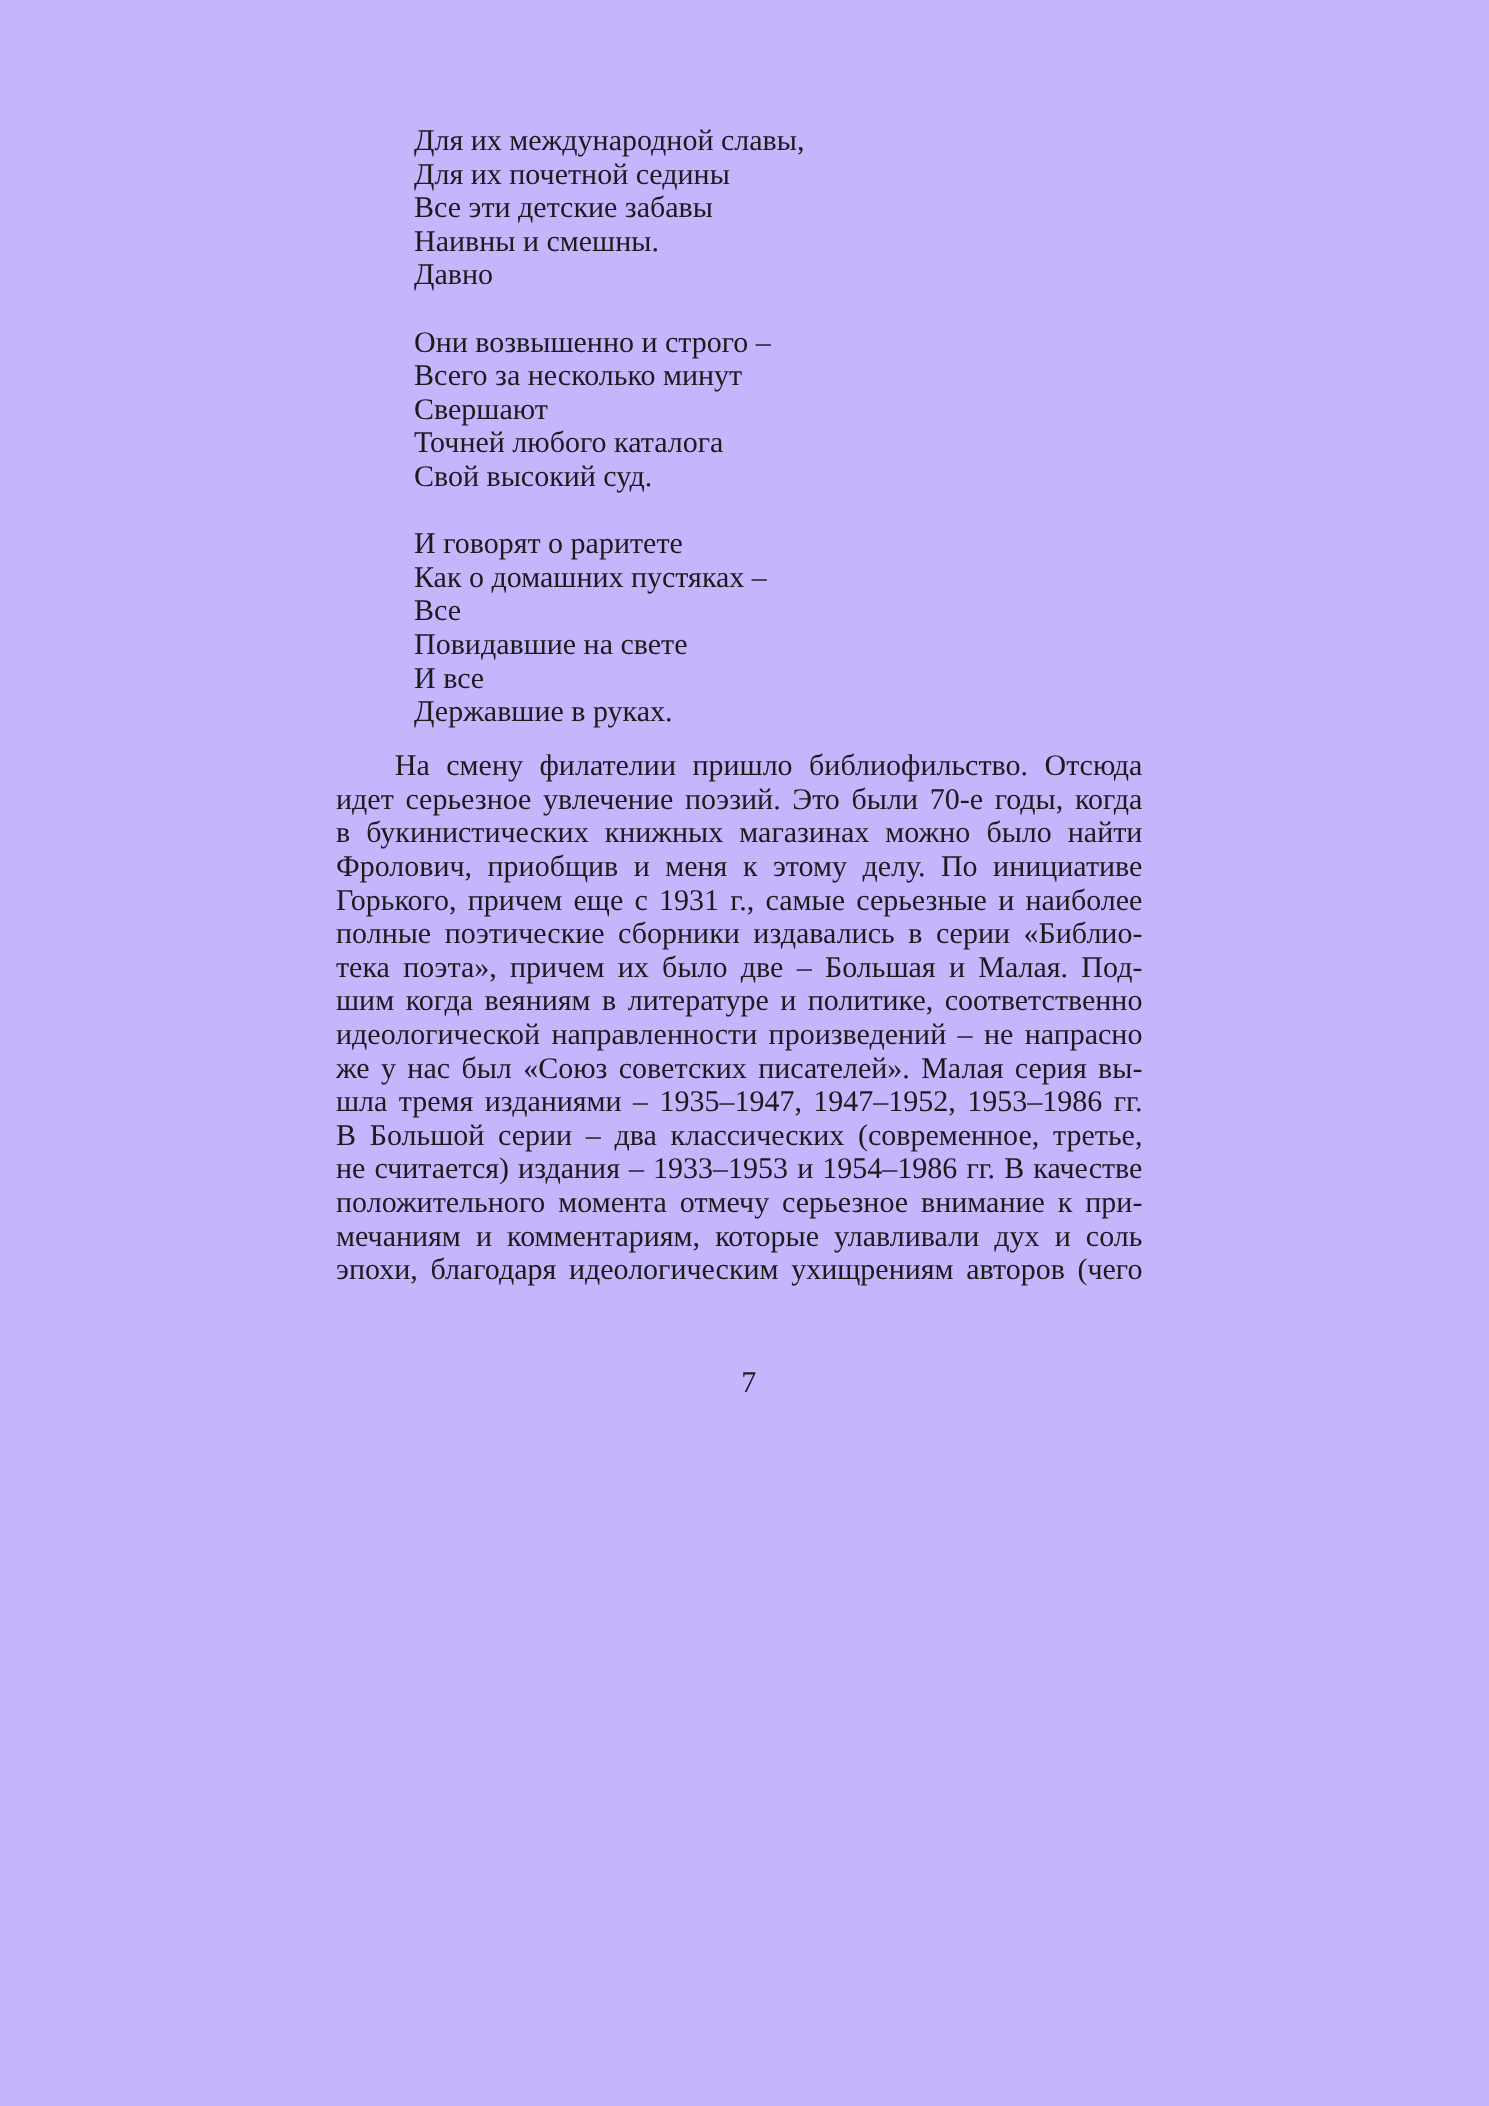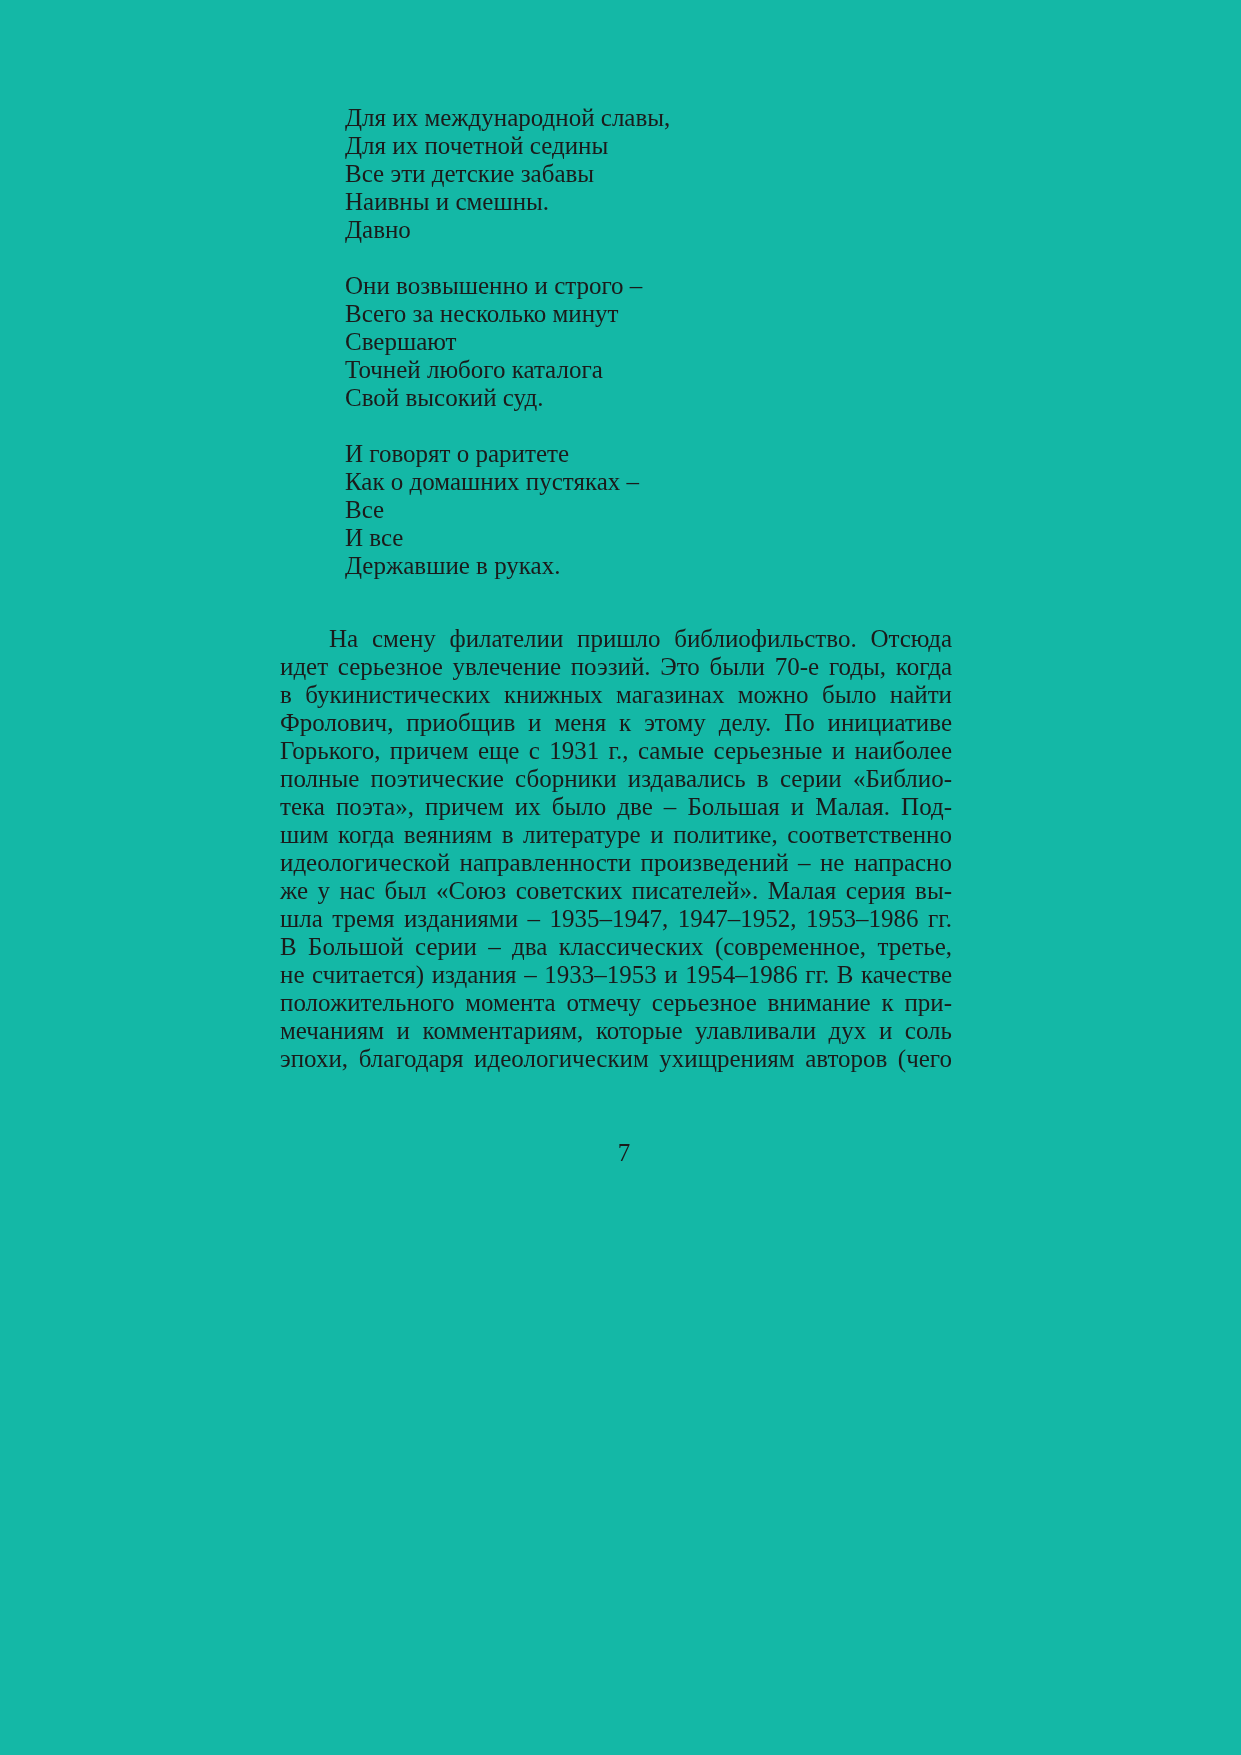--- a/index.html
+++ b/index.html
@@ -5,21 +5,21 @@
   html, body {
     margin: 0;
     padding: 0;
     background: #e8e8e8;
   }
   .page {
     position: relative;
     width: 1241px;
     height: 1755px;
     margin: 0 auto;
-    background: #14b8a6;
+    background: #c4b5fd;
     font-family: "Liberation Serif", "DejaVu Serif", serif;
     color: #1b1b1b;
     overflow: hidden;
   }
   .poem {
     position: absolute;
     left: 345px;
     top: 104px;
     width: 560px;
     font-size: 25px;
@@ -74,20 +74,21 @@
       <div class="poem-line">Они возвышенно и строго –</div>
       <div class="poem-line">Всего за несколько минут</div>
       <div class="poem-line">Свершают</div>
       <div class="poem-line">Точней любого каталога</div>
       <div class="poem-line">Свой высокий суд.</div>
     </div>
     <div class="stanza">
       <div class="poem-line">И говорят о раритете</div>
       <div class="poem-line">Как о домашних пустяках –</div>
       <div class="poem-line">Все</div>
+      <div class="poem-line">Повидавшие на свете</div>
       <div class="poem-line">И все</div>
       <div class="poem-line">Державшие в руках.</div>
     </div>
   </div>
 
   <div class="prose">
     <div class="prose-line first">На смену филателии пришло библиофильство. Отсюда</div>
     <div class="prose-line">идет серьезное увлечение поэзий. Это были 70-е годы, когда</div>
     <div class="prose-line">в букинистических книжных магазинах можно было найти</div>
     <div class="prose-line">Фролович, приобщив и меня к этому делу. По инициативе</div>

